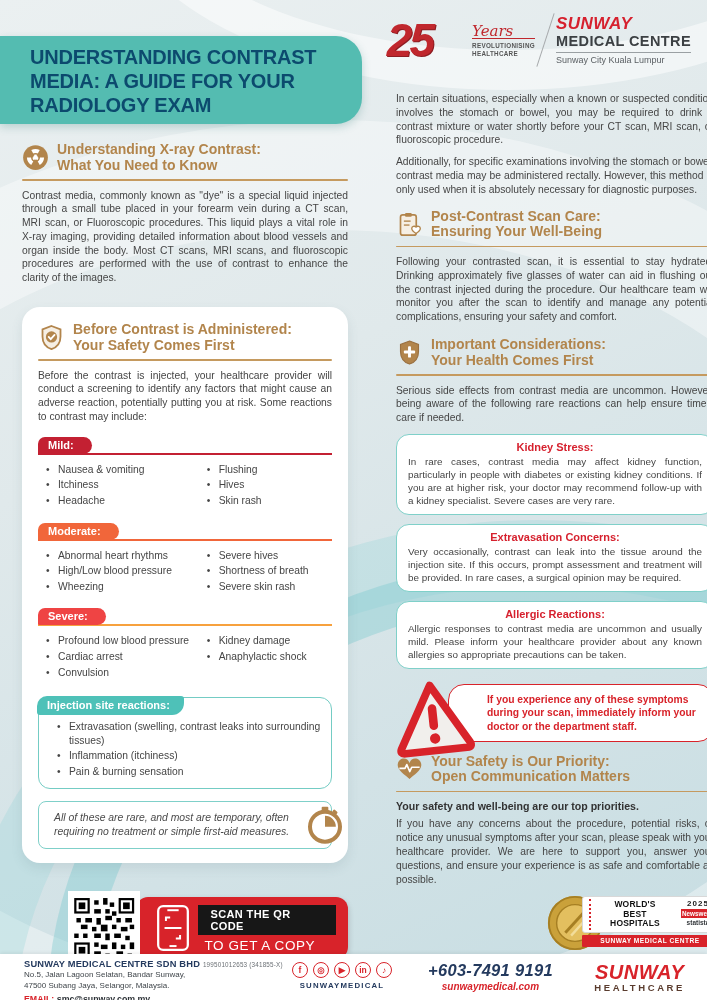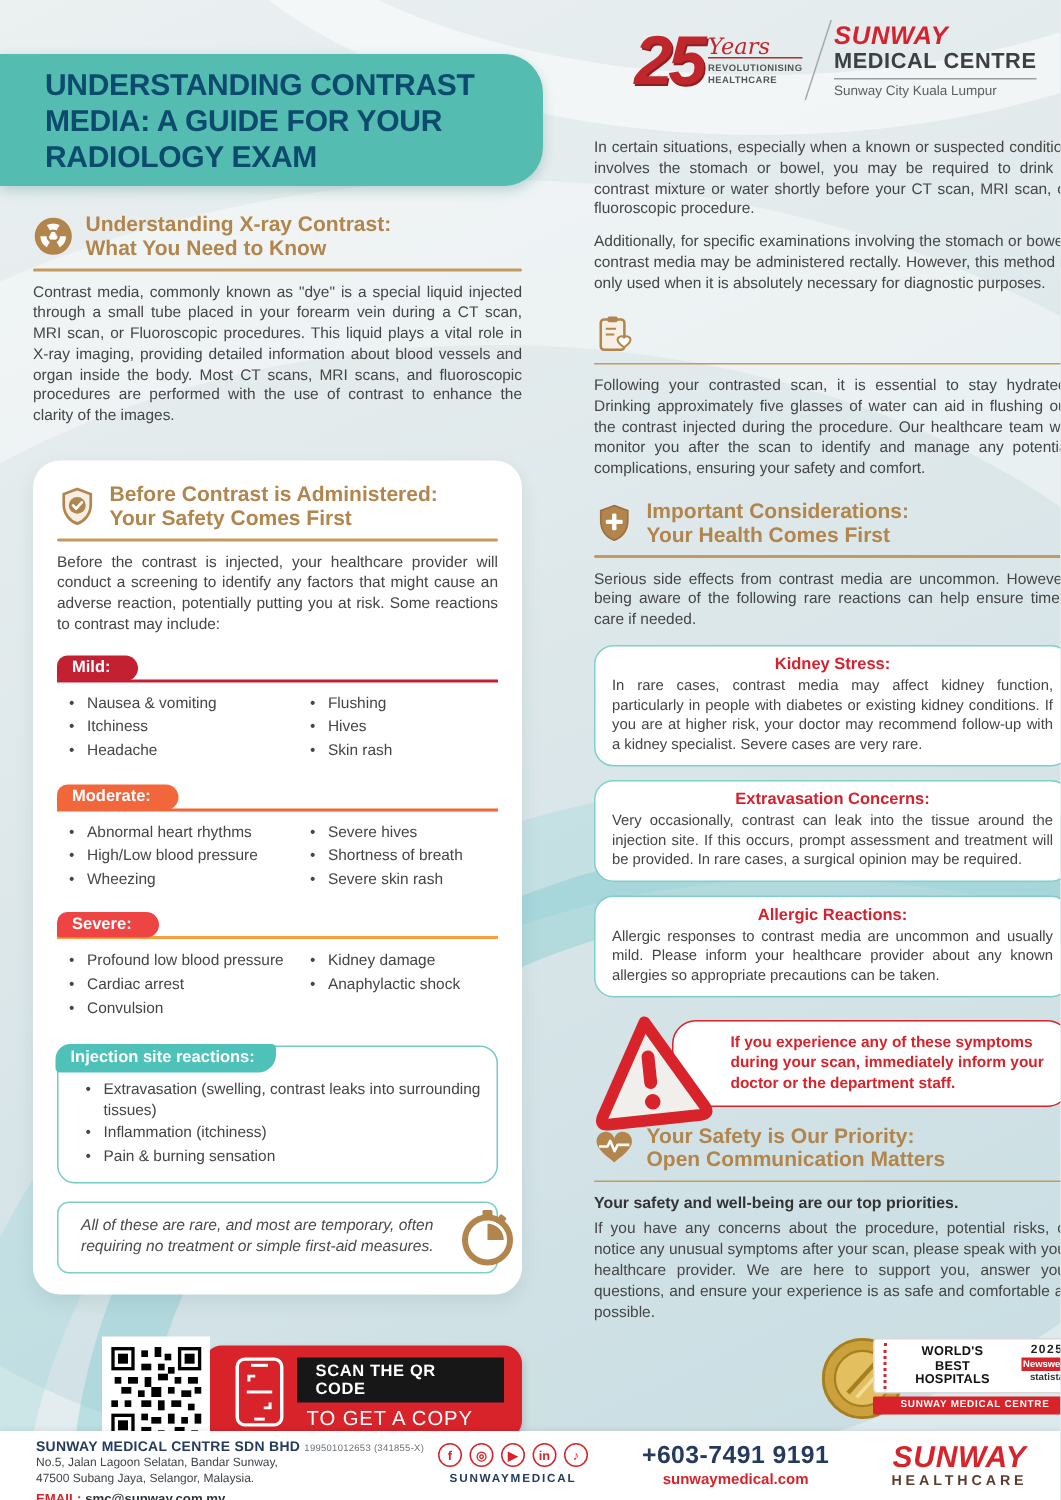--- a/index.html
+++ b/index.html
@@ -16,21 +16,21 @@
   .curve-d { right:-200px; top:-330px; width:800px; height:420px; border:40px solid rgba(255,255,255,0.5); }
 
   .content { position:relative; z-index:1; }
 
   
   .banner { position:absolute; left:0; top:36px; width:362px; height:88px; background:#54bcb1;
             border-radius:0 26px 26px 0; padding:9px 10px 0 30px; box-shadow:0 3px 8px rgba(40,120,115,0.25); }
   .banner span { display:block; color:#0c4a6e; font-weight:bold; font-size:20px; line-height:24px; letter-spacing:-0.2px; }
 
   .logos { position:absolute; right:16px; top:12px; display:flex; align-items:center; gap:10px; }
-  .logo25 { display:flex; align-items:flex-start; }
+  .logo25 { display:flex; align-items:flex-start;gap:36px; }
   .logo25 .num { font-size:46px; font-weight:bold; font-style:italic; color:#c0272d; line-height:44px;
                  text-shadow:1px 1px 0 #8e1d22; letter-spacing:-3px; }
   .logo25 .right { margin-left:4px; padding-top:6px; }
   .logo25 .years { font-family:"DejaVu Serif", serif; font-style:italic; color:#c0272d; font-size:15px; line-height:14px;
                    border-bottom:1px solid #c0272d; padding-right:10px; }
   .logo25 .tag { font-size:6.3px; font-weight:bold; color:#555; letter-spacing:0.3px; line-height:8px; margin-top:3px; }
   .logo-div { width:1px; height:56px; background:#a7aaac; transform:rotate(18deg); }
   .logosmc { text-align:left; }
   .logosmc .sun { color:#d6212e; font-weight:bold; font-style:italic; font-size:17px; letter-spacing:0.5px; line-height:18px; }
   .logosmc .med { color:#3c4043; font-weight:bold; font-size:14.5px; letter-spacing:0.4px; line-height:16px; }
@@ -119,21 +119,21 @@
   .f-co { font-size:9.3px; font-weight:bold; color:#243a5e; letter-spacing:0.2px; }
   .f-reg { font-size:6.3px; color:#6b7075; font-weight:normal; }
   .f-addr { font-size:8px; color:#3f454a; line-height:9.8px; margin-top:1px; }
   .f-email { font-size:8.8px; margin-top:3px; font-weight:bold; }
   .f-email .lbl { color:#d8232a; } .f-email .val { color:#2e3338; }
   .f-social { position:absolute; left:292px; top:8px; text-align:center; }
   .f-social .row { display:flex; gap:5px; justify-content:center; }
   .soc { width:16px; height:16px; border:1.4px solid #d8232a; border-radius:50%; color:#d8232a;
          font-size:8.5px; font-weight:bold; display:flex; align-items:center; justify-content:center; }
   .f-handle { font-size:7.8px; font-weight:bold; color:#243a5e; letter-spacing:1.2px; margin-top:3px; }
-  .f-phone { position:absolute; left:428px; top:7px; text-align:center; }
+  .f-phone { position:absolute; left:428px; top:7px; text-align:center;font-style:italic; }
   .f-phone .num { font-size:16.5px; font-weight:bold; color:#243a5e; letter-spacing:0.3px; }
   .f-phone .web { font-size:10px; font-weight:bold; color:#d8232a; margin-top:1px; }
   .f-brand { position:absolute; right:22px; top:8px; text-align:center; }
   .f-brand .sun { color:#d8232a; font-weight:bold; font-style:italic; font-size:20px; line-height:20px; letter-spacing:0.5px; }
   .f-brand .hc { color:#5a3c2e; font-weight:bold; font-size:9.5px; letter-spacing:2.6px; }
 </style>
 </head>
 <body>
 
 <div class="page">
@@ -340,20 +340,24 @@
       <p class="body-p" style="margin-top:8px;">Additionally, for specific examinations involving the stomach or bowel, contrast media may be administered rectally. However, this method is only used when it is absolutely necessary for diagnostic purposes.</p>
 
       <div class="sec-head" style="margin-top:12px;">
         <svg class="icon26" viewBox="0 0 24 24">
           <rect x="4" y="3.5" width="14" height="18" rx="2" fill="#f6efe4" stroke="#b2854c" stroke-width="1.5"></rect>
           <rect x="8" y="1.8" width="6" height="3.4" rx="1" fill="#b2854c"></rect>
           <line x1="7" y1="9" x2="13" y2="9" stroke="#b2854c" stroke-width="1.2"></line>
           <line x1="7" y1="12.5" x2="12" y2="12.5" stroke="#b2854c" stroke-width="1.2"></line>
           <path d="M17.8 14.2 c-1.4-1.4-3.8-0.4-3.8 1.4 0 1.9 3.8 4.4 3.8 4.4 s3.8-2.5 3.8-4.4 c0-1.8-2.4-2.8-3.8-1.4Z" fill="#fff" stroke="#b2854c" stroke-width="1.2"></path>
         </svg>
+        <div class="ttl">
+          <span>Post-Contrast Scan Care:</span>
+          <span>Ensuring Your Well-Being</span>
+        </div>
       </div>
       <div class="rule"></div>
       <p class="body-p">Following your contrasted scan, it is essential to stay hydrated. Drinking approximately five glasses of water can aid in flushing out the contrast injected during the procedure. Our healthcare team will monitor you after the scan to identify and manage any potential complications, ensuring your safety and comfort.</p>
 
       <div class="sec-head" style="margin-top:13px;">
         <svg class="icon26" viewBox="0 0 24 24">
           <path d="M12 1.8 L20 4.8 V11 C20 16.6 16.6 20.7 12 22.3 C7.4 20.7 4 16.6 4 11 V4.8 Z" fill="#b2854c" stroke="#9a7040" stroke-width="1"></path>
           <rect x="10.7" y="6.5" width="2.6" height="10" rx="0.8" fill="#fff"></rect>
           <rect x="7" y="10.2" width="10" height="2.6" rx="0.8" fill="#fff"></rect>
         </svg>

